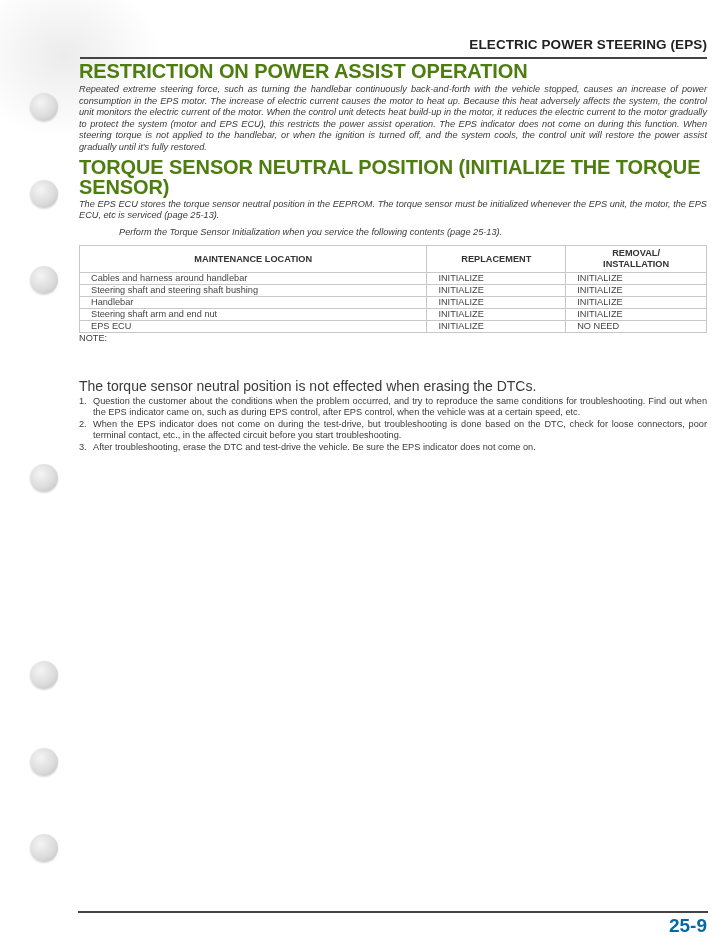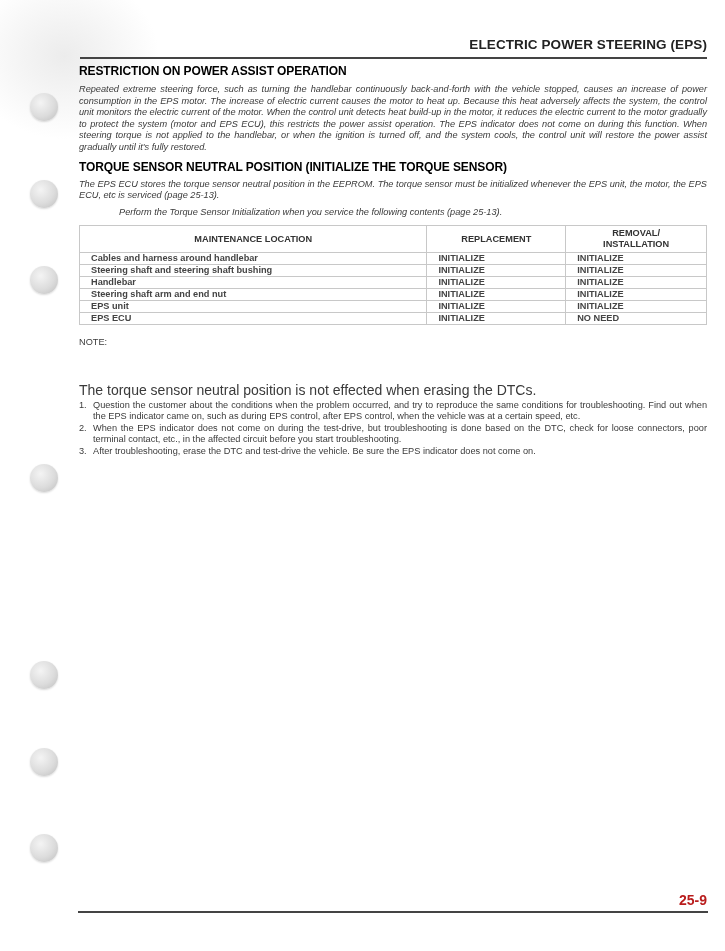--- a/index.html
+++ b/index.html
@@ -22,49 +22,49 @@
   .header-title {
     position: absolute; right: 18px; top: 37px;
     font-size: 13.5px; font-weight: bold; letter-spacing: 0.1px; color: #222; text-align: right;
   }
   .rule {
     position: absolute; left: 80px; width: 627px; height: 2px; background: #444;
   }
   .rule.top { top: 57px; }
   .rule.bottom { top: 911px; left: 78px; width: 630px; }
   .page-number {
-    position: absolute; right: 18px; top: 892px;
-    font-size: 14px; font-weight: bold; color: #b91c1c;
+    position: absolute; right: 18px; top: 915px;
+    font-size: 19px; font-weight: bold; color: #0369a1;
   }
   .content {
     position: absolute; left: 79px; top: 61px; width: 628px;
   }
   h2 {
-    margin: 0; font-size: 12px; font-weight: bold; color: #000000; letter-spacing: -0.1px;
+    margin: 0; font-size: 20px; font-weight: bold; color: #4d7c0f; letter-spacing: -0.1px;
     line-height: 20px;
   }
   p {
     margin: 0; font-size: 9.2px; line-height: 11.6px; color: #3a3a3a; text-align: justify; font-style: italic;
   }
   .p1 { margin-top: 3px; }
   .s2-title { margin-top: 3px; }
   .p2 { margin-top: 2px; }
   .p3 { margin-top: 5px; margin-left: 40px; }
   table {
     margin-top: 7px; border-collapse: collapse; width: 628px; font-size: 9.2px; color: #444;
   }
   th, td { border: 1px solid #c8c8c8; padding: 0 0 0 11px; line-height: 11px; text-align: left; }
   th {
     font-weight: bold; font-size: 9.2px; color: #333; text-align: center; padding: 2px 0; line-height: 11px;
   }
   th.c1 { width: 342px; }
   th.c2 { width: 136px; }
   th.c3 { width: 138px; }
-  td { font-weight: bold; }
-  .note-label { margin-top: 12px; font-size: 9.2px; line-height: 11.6px; color: #3a3a3a; }
+  td { font-weight: normal; }
+  .note-label { font-size: 9.2px; line-height: 11.6px; color: #3a3a3a; }
   .note-text { font-size: 14px; line-height: 11.6px; color: #3a3a3a; margin-top: 36px; }
   .s3-title { margin-top: 4px; }
   ol {
     margin: 3px 0 0 0; padding: 0; list-style: none; font-size: 9.2px; line-height: 11.6px; color: #3a3a3a;
   }
   ol li { position: relative; padding-left: 14px; text-align: justify; }
   ol li .num { position: absolute; left: 0; top: 0; }
 </style>
 </head>
 <body>
@@ -114,25 +114,20 @@
         <td>Handlebar</td>
         <td>INITIALIZE</td>
         <td>INITIALIZE</td>
       </tr>
       <tr>
         <td>Steering shaft arm and end nut</td>
         <td>INITIALIZE</td>
         <td>INITIALIZE</td>
       </tr>
       <tr>
-        <td>EPS unit</td>
-        <td>INITIALIZE</td>
-        <td>INITIALIZE</td>
-      </tr>
-      <tr>
         <td>EPS ECU</td>
         <td>INITIALIZE</td>
         <td>NO NEED</td>
       </tr>
     </tbody>
   </table>
 
   <div class="note-label">NOTE:</div>
   <div class="note-text">The torque sensor neutral position is not effected when erasing the DTCs.</div>
 

